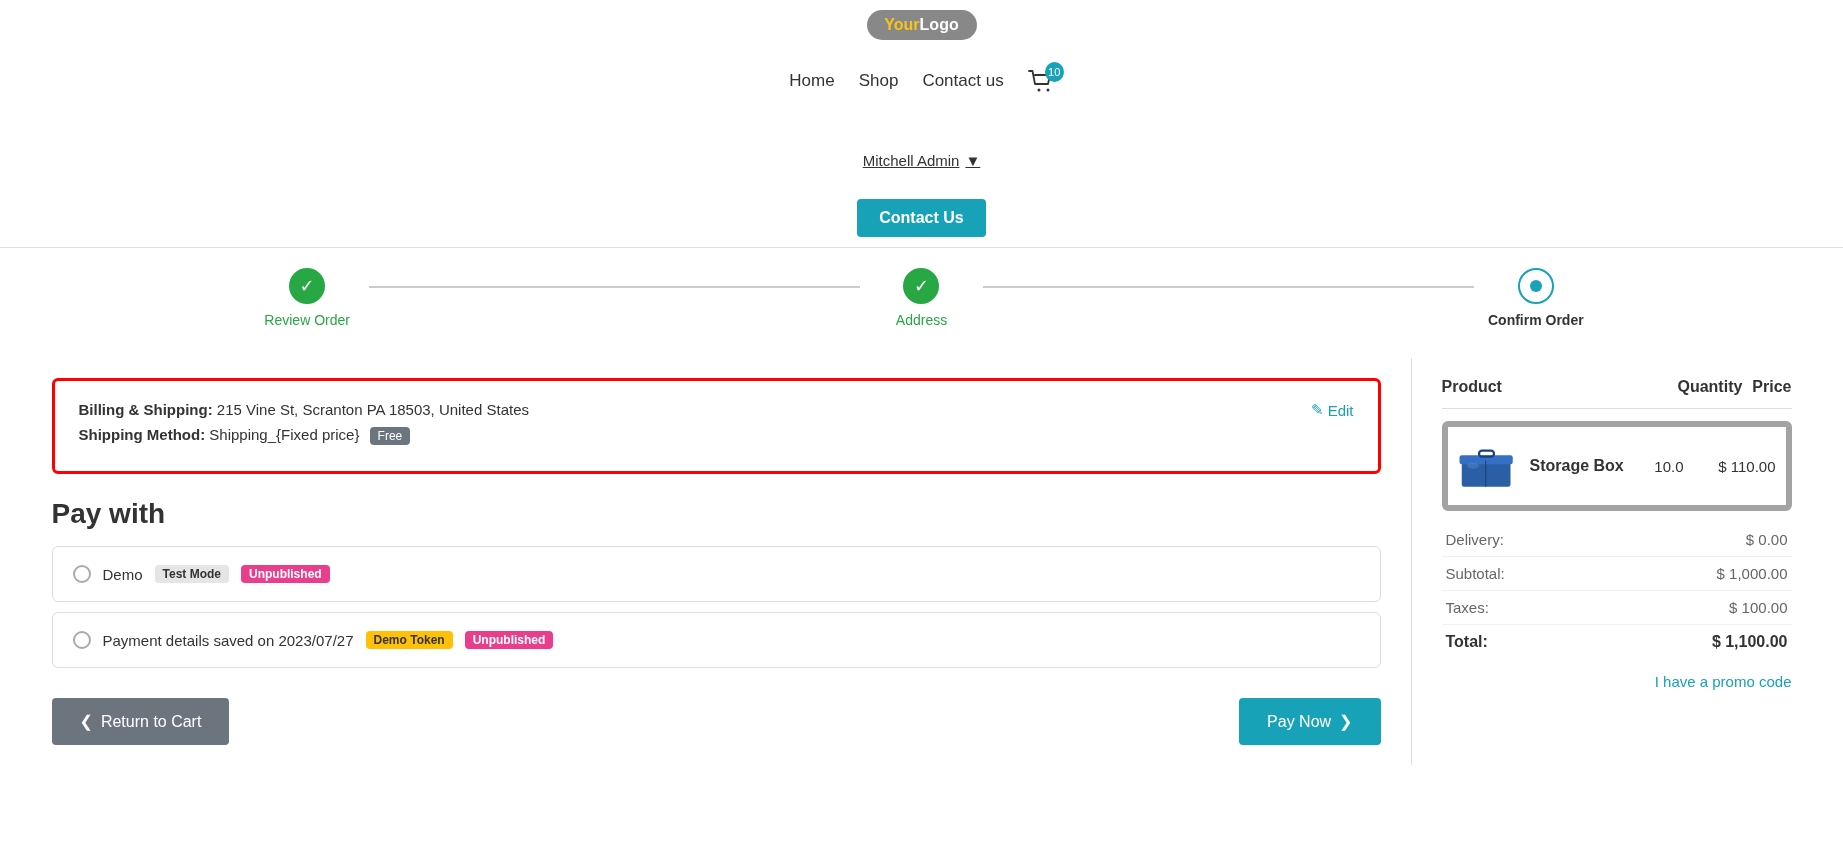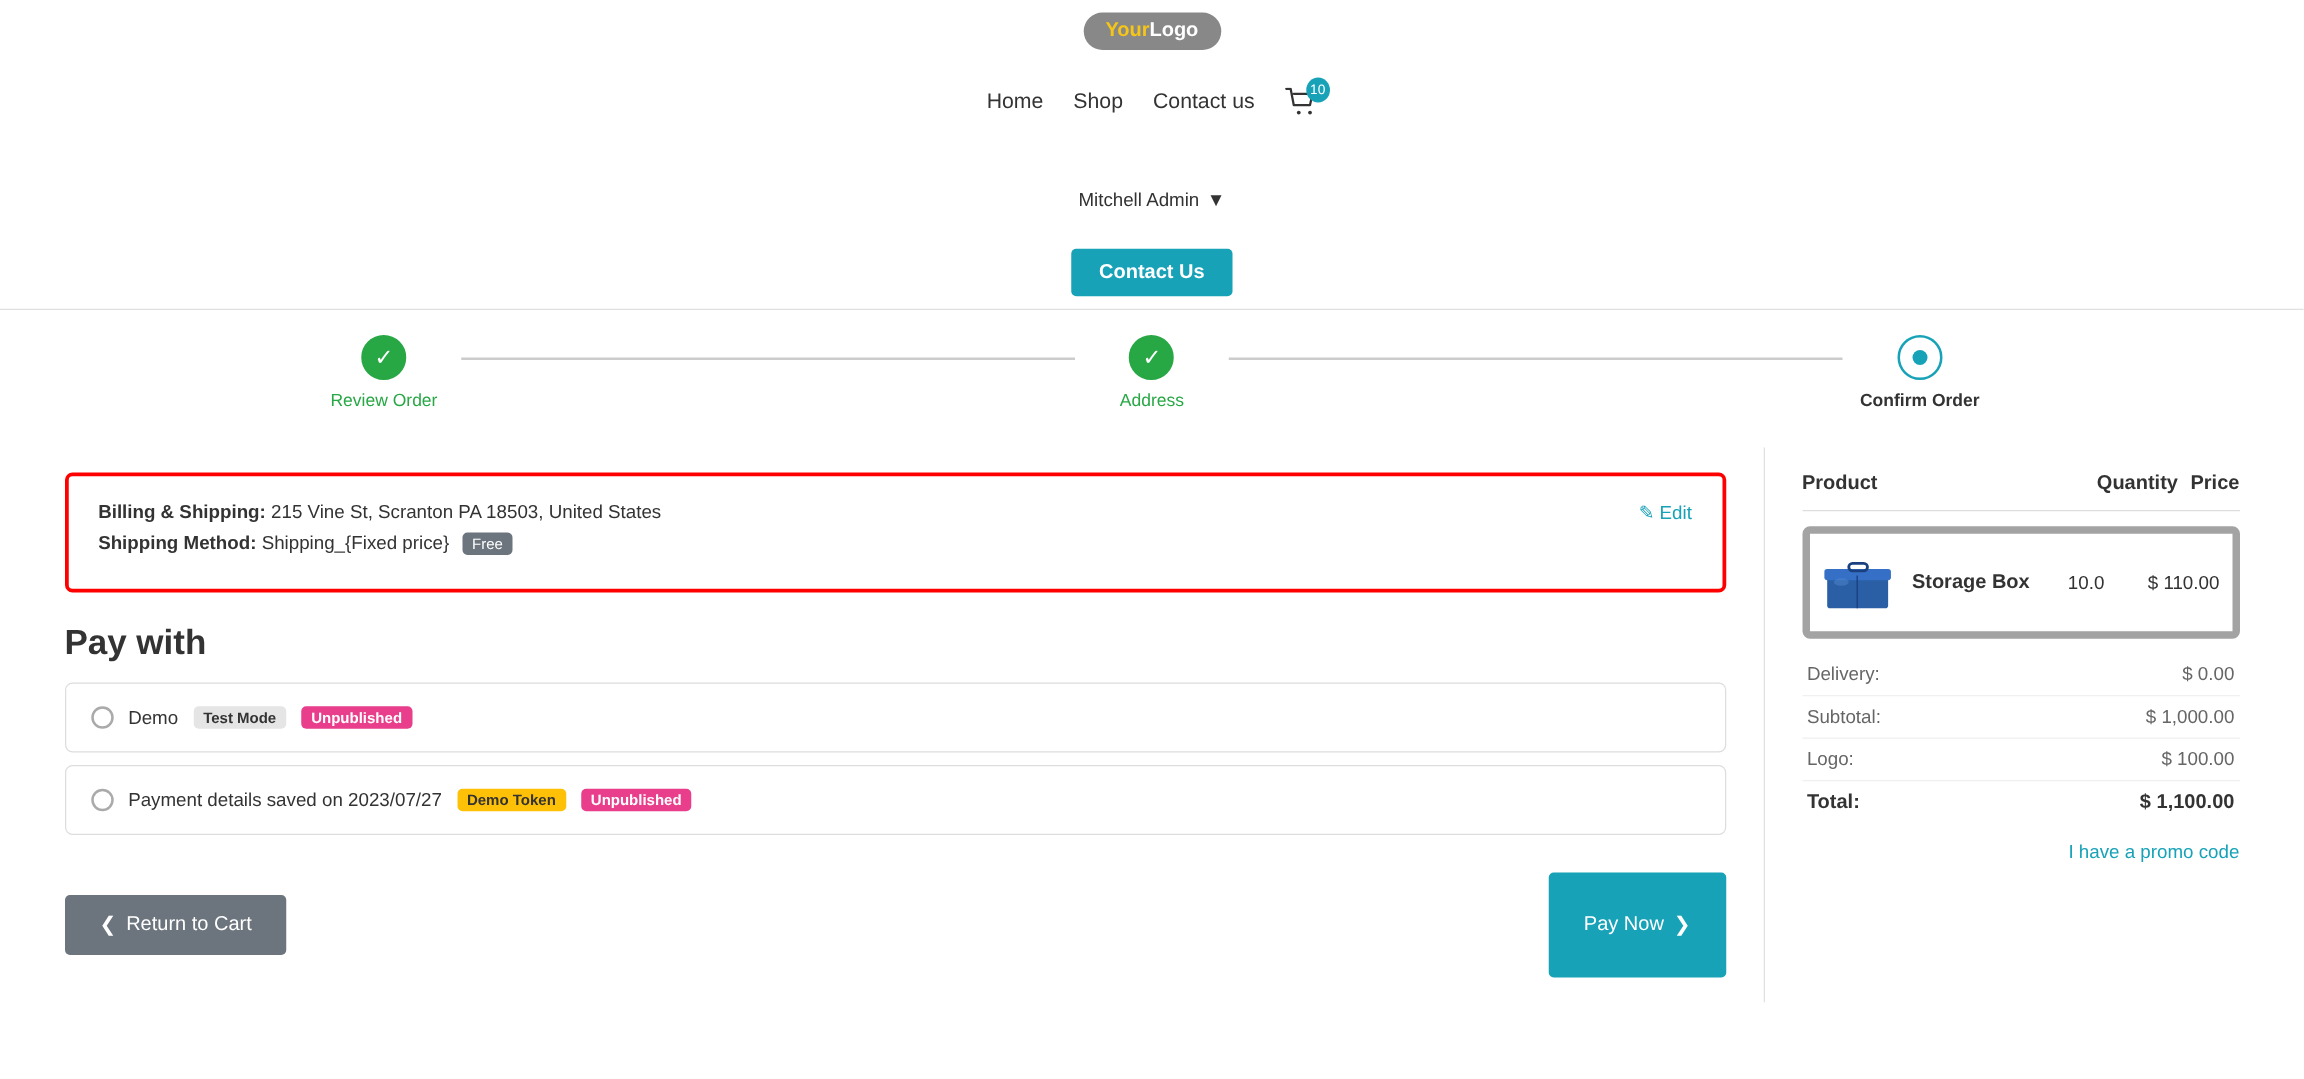--- a/index.html
+++ b/index.html
@@ -46,20 +46,21 @@
       top: -8px;
       right: -10px;
     }
     .navbar-spacer { flex: 1; }
     .navbar-user {
       display: flex;
       align-items: flex-end;
       gap: 6px;
       font-size: 15px;
       cursor: pointer;
+      text-decoration: underline;
     }
     .navbar-contact-btn {
       background: #17a2b8;
       color: #fff;
       border: none;
       border-radius: 4px;
       padding: 10px 22px;
       font-size: 16px;
       cursor: pointer;
       font-weight: bold;
@@ -249,21 +250,21 @@
       cursor: pointer;
       display: flex;
       align-items: center;
       gap: 8px;
     }
     .pay-now-btn {
       background: #17a2b8;
       color: #fff;
       border: none;
       border-radius: 4px;
-      padding: 32px 28px;
+      padding: 14px 28px;
       font-size: 16px;
       cursor: pointer;
       display: flex;
       align-items: center;
       gap: 8px;
     }
 
     
     .order-summary-header {
       display: grid;
@@ -439,21 +440,21 @@
     <div class="summary-lines">
       <div class="summary-line">
         <span>Delivery:</span>
         <span>$ 0.00</span>
       </div>
       <div class="summary-line">
         <span>Subtotal:</span>
         <span>$ 1,000.00</span>
       </div>
       <div class="summary-line">
-        <span>Logo:</span>
+        <span>Taxes:</span>
         <span>$ 100.00</span>
       </div>
       <div class="summary-line total">
         <span>Total:</span>
         <span>$ 1,100.00</span>
       </div>
     </div>
 
     <a href="#" class="promo-link">I have a promo code</a>
   </div>

